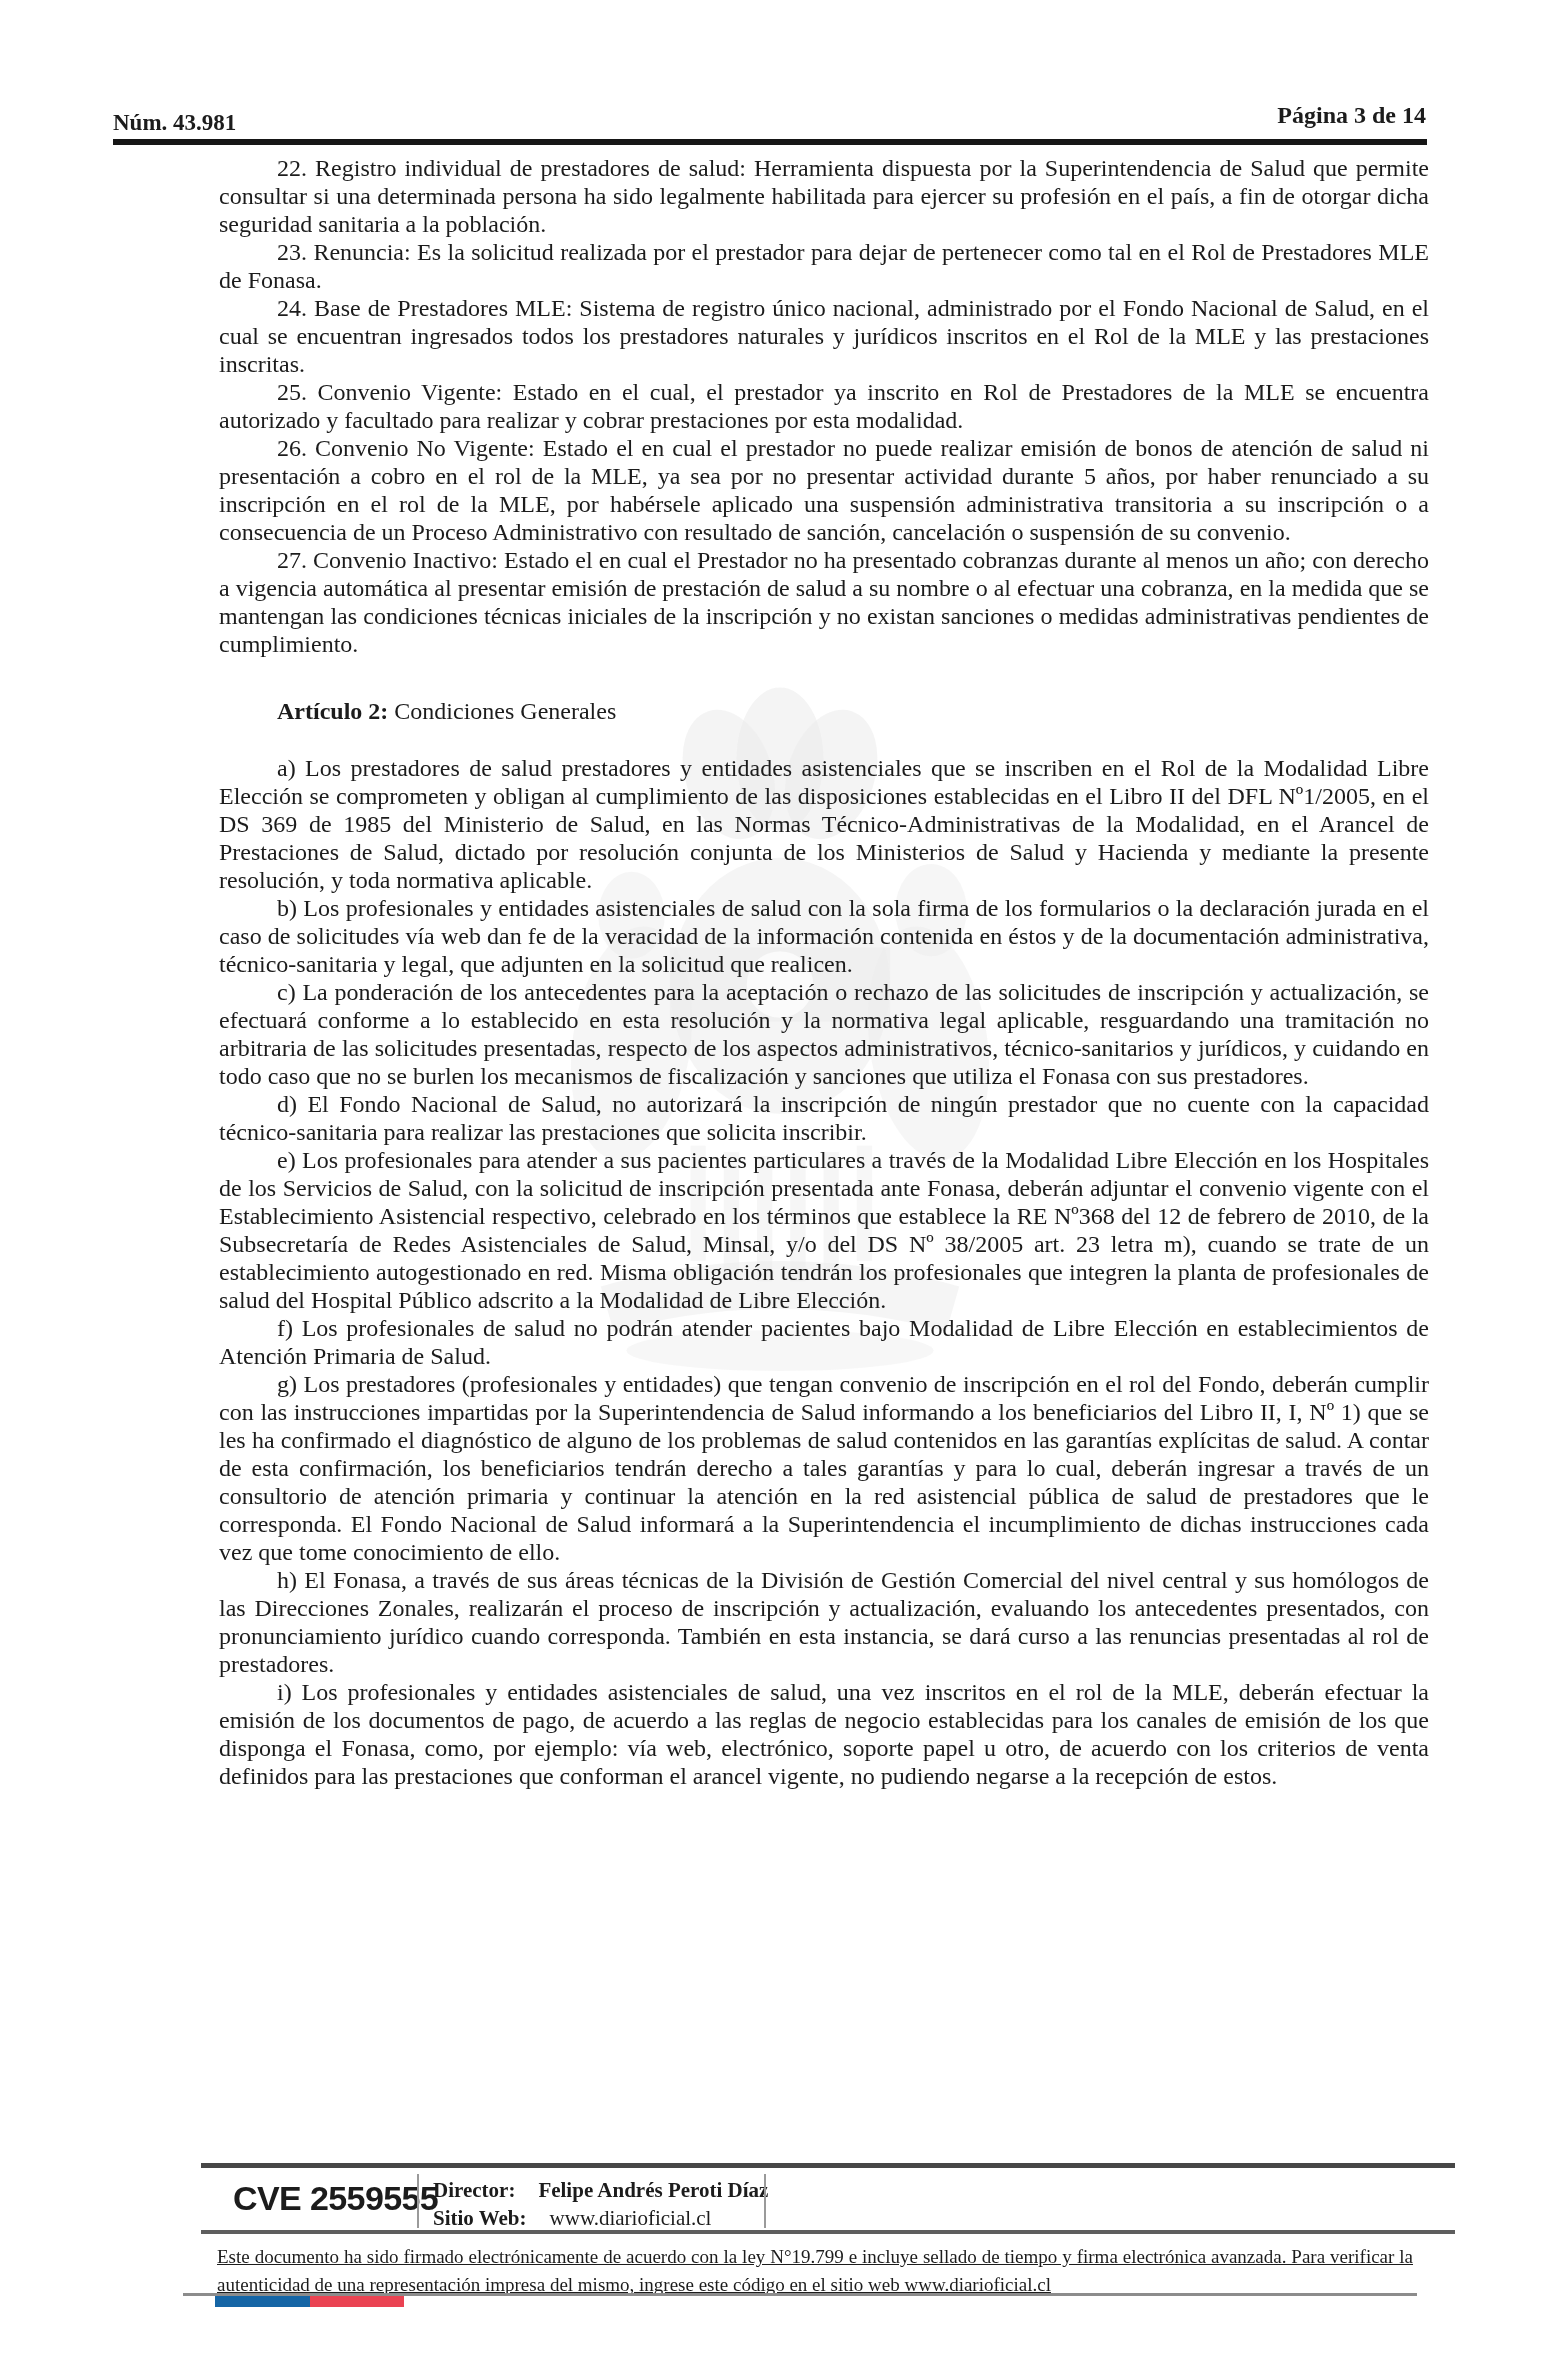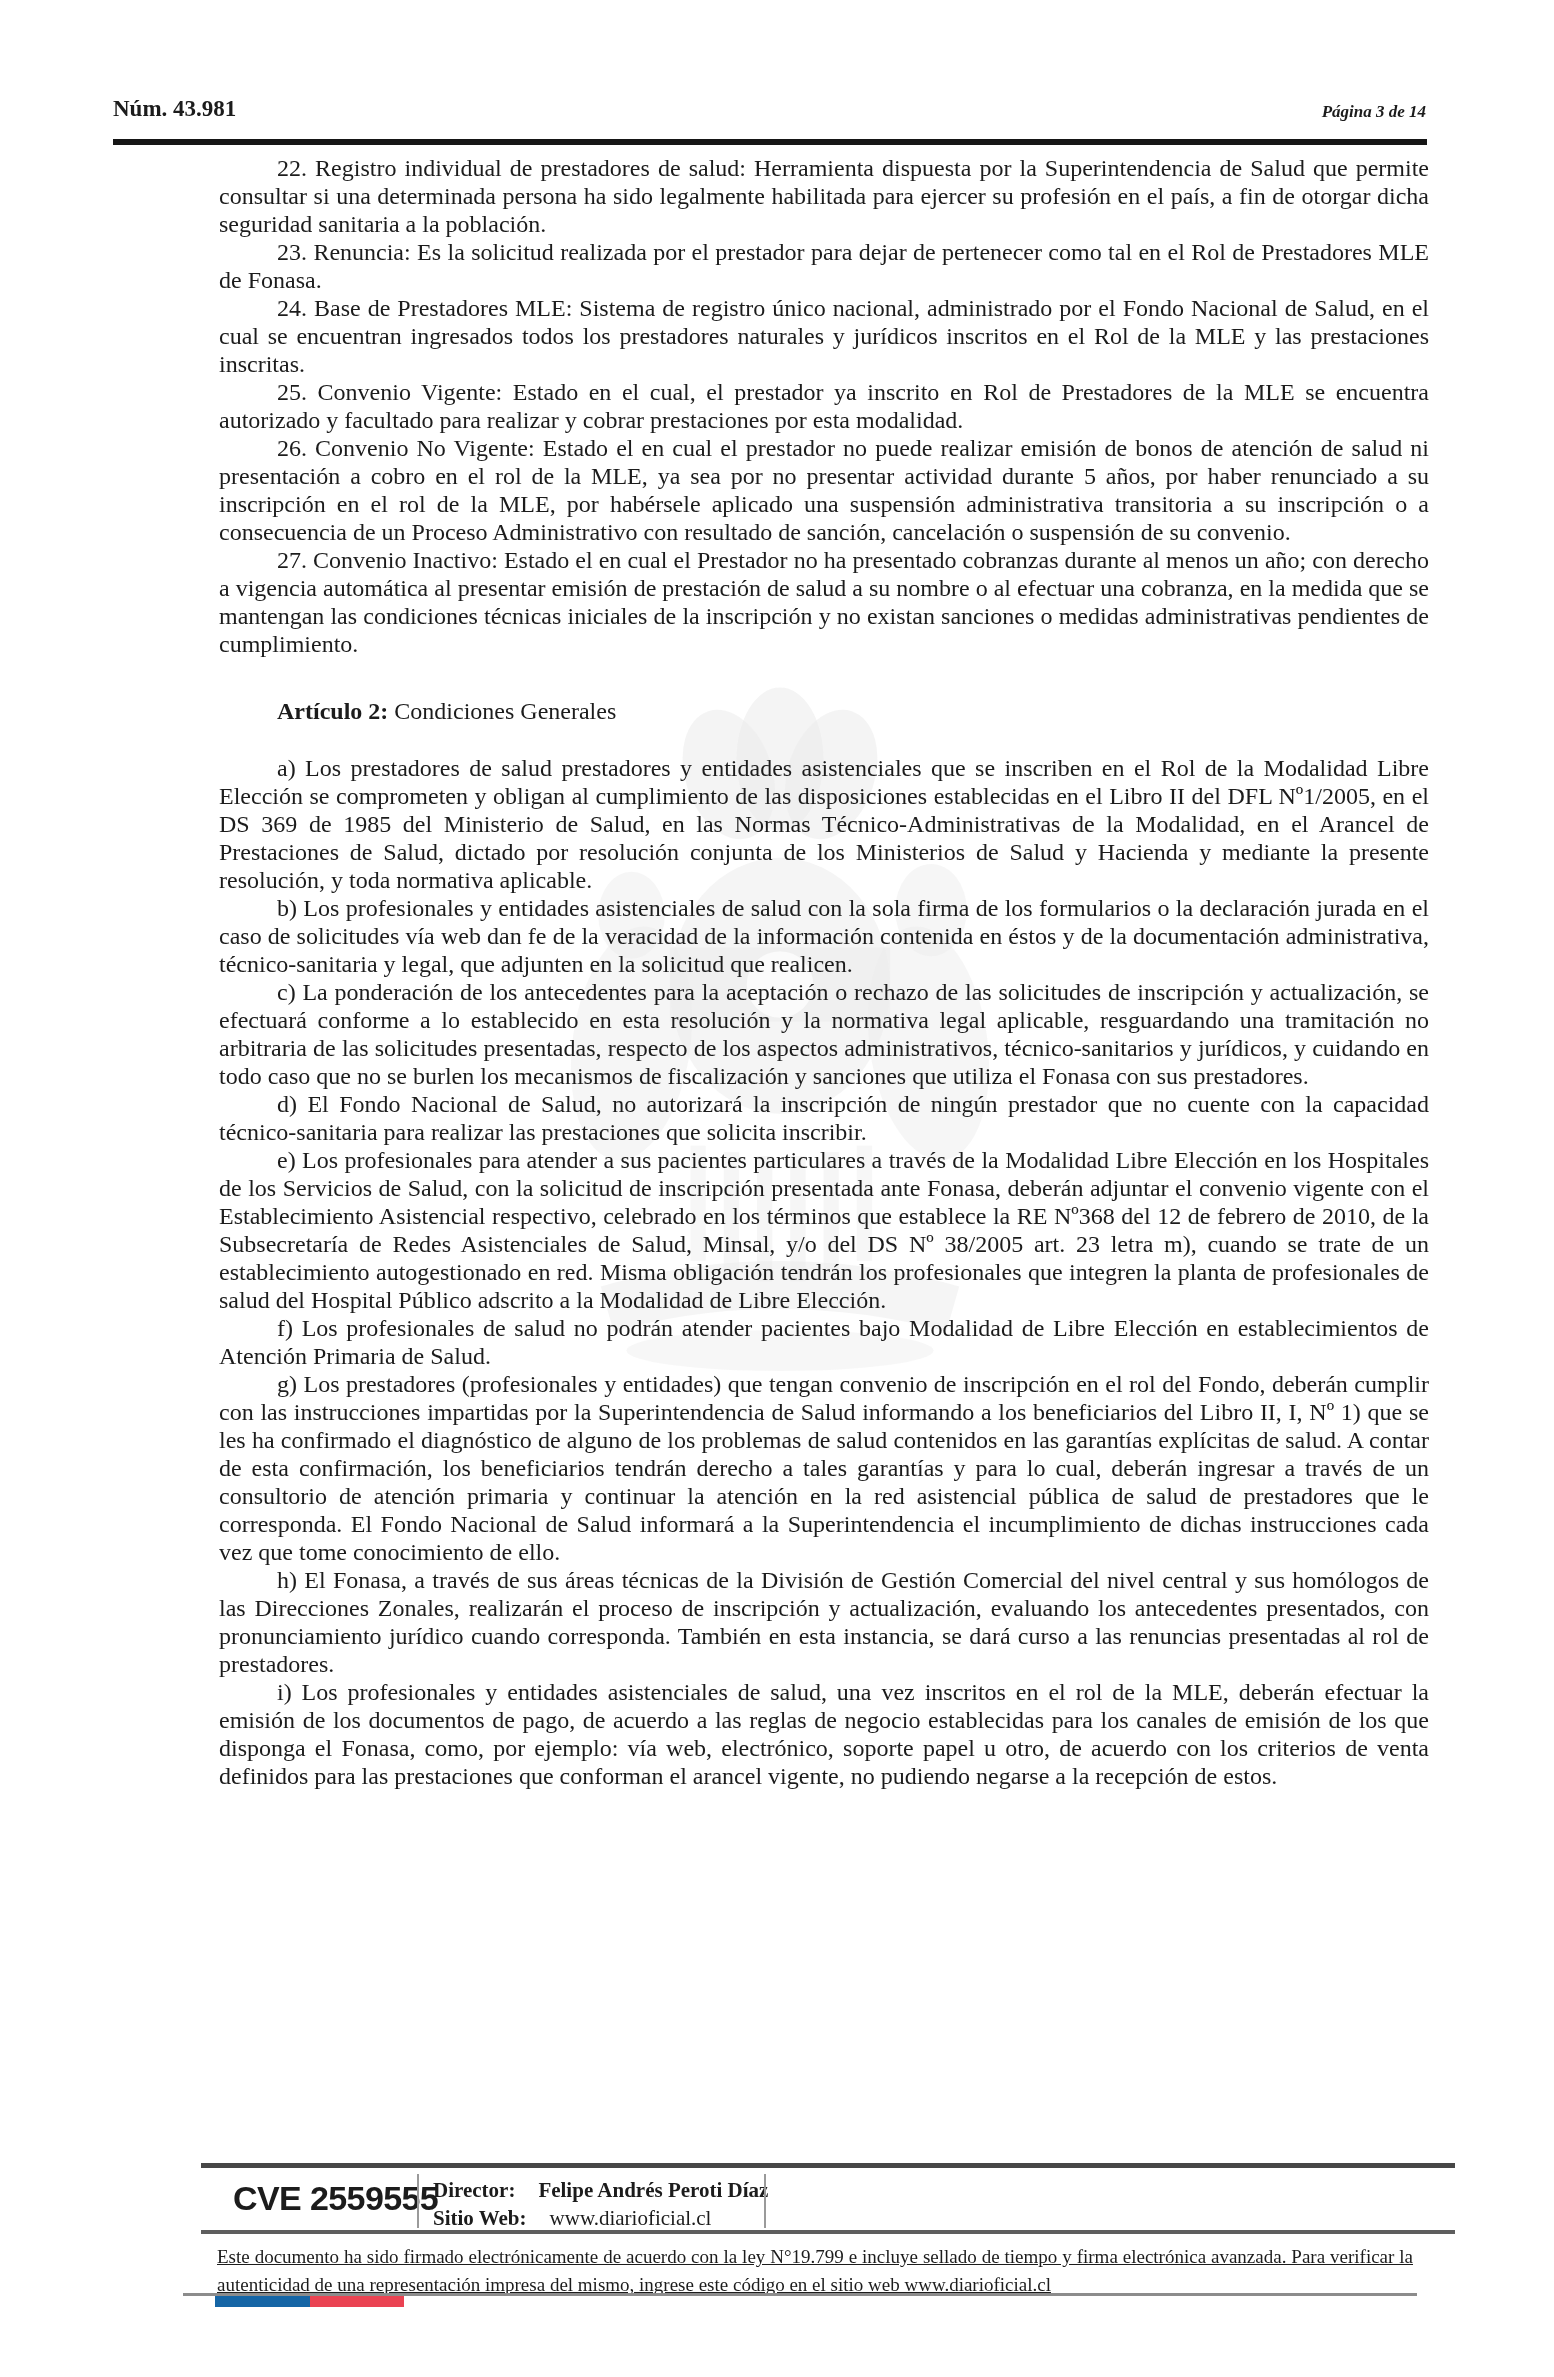--- a/index.html
+++ b/index.html
@@ -2,22 +2,22 @@
 <html style="font-size:9.8px"><head>
 <meta charset="utf-8">
 <style>
   html,body { margin:0; padding:0; background:#ffffff; }
   #page {
     position:relative; width:1554px; height:2377px; background:#ffffff;
     font-family:"Liberation Serif", serif; color:#1c1c1c; overflow:hidden;
     border-right:1.2px solid #e6e6e6; border-bottom:1.2px solid #e6e6e6;
   }
   
-  .issue-num { position:absolute; left:113px; top:96px; font-size:23px; font-weight:bold; white-space:nowrap; }
-  .page-ind  { position:absolute; right:128px; top:102px; font-size:17px; font-weight:bold; white-space:nowrap;font-style:italic; }
+  .issue-num { position:absolute; left:113px; top:110px; font-size:23px; font-weight:bold; white-space:nowrap; }
+  .page-ind  { position:absolute; right:128px; top:102px; font-size:24px; font-weight:bold; white-space:nowrap; }
   .masthead  { position:absolute; left:0; top:77px; width:1554px; text-align:center; }
   .m-title   { display:inline-block; font-size:29px; font-weight:bold; white-space:nowrap;
                transform:scaleX(0.76); transform-origin:center; }
   .m-date-row{ margin-top:0px; }
   .m-date    { display:inline-block; font-size:25px; font-weight:bold; white-space:nowrap;
                transform:scaleX(0.88); transform-origin:center; }
   .header-rule { position:absolute; left:113px; top:139px; width:1314px; height:5.5px; background:#161616; }
 
   
   .watermark { position:absolute; left:524px; top:683px; width:512px; height:695px; opacity:0.55; pointer-events:none; }

